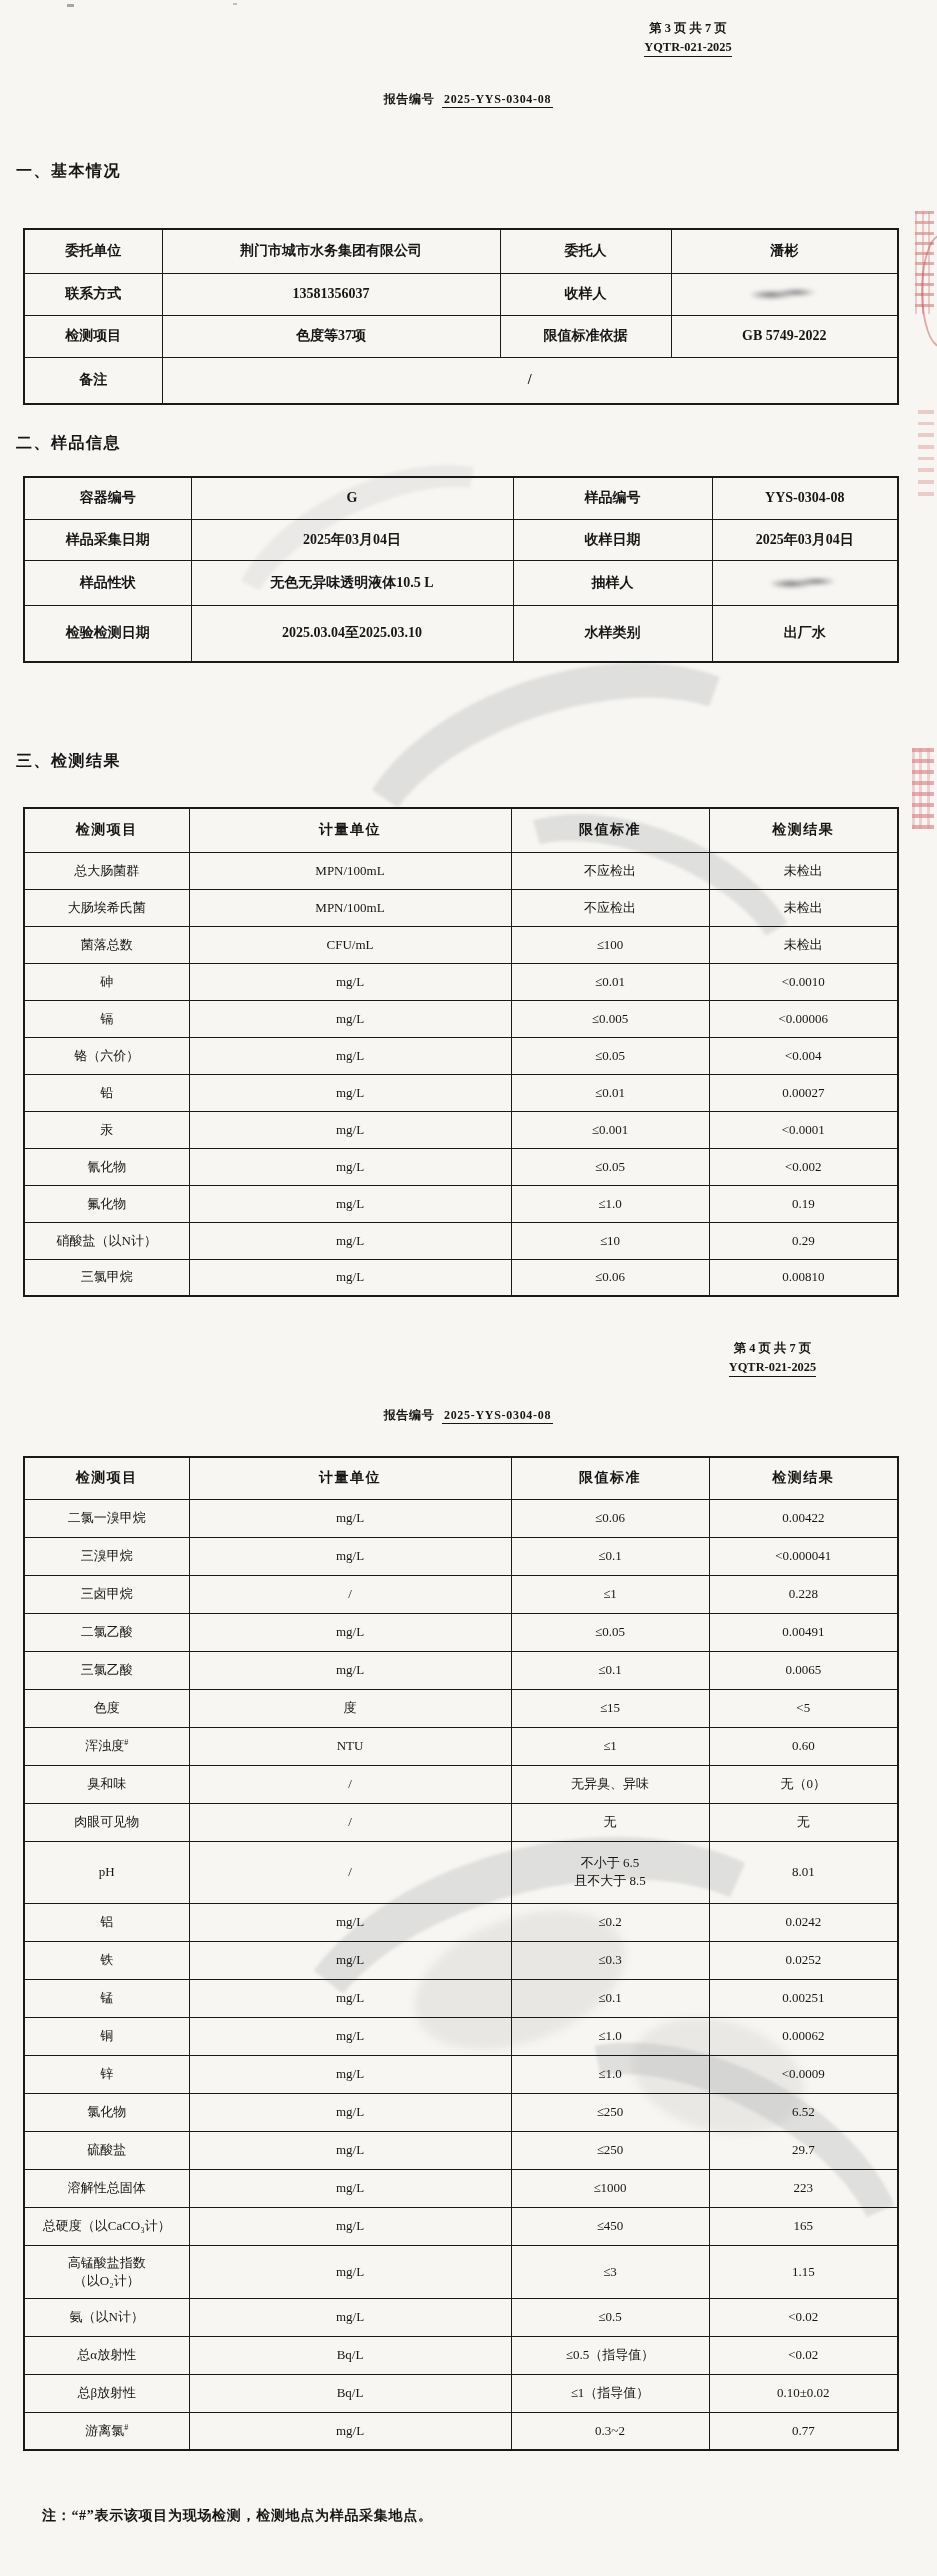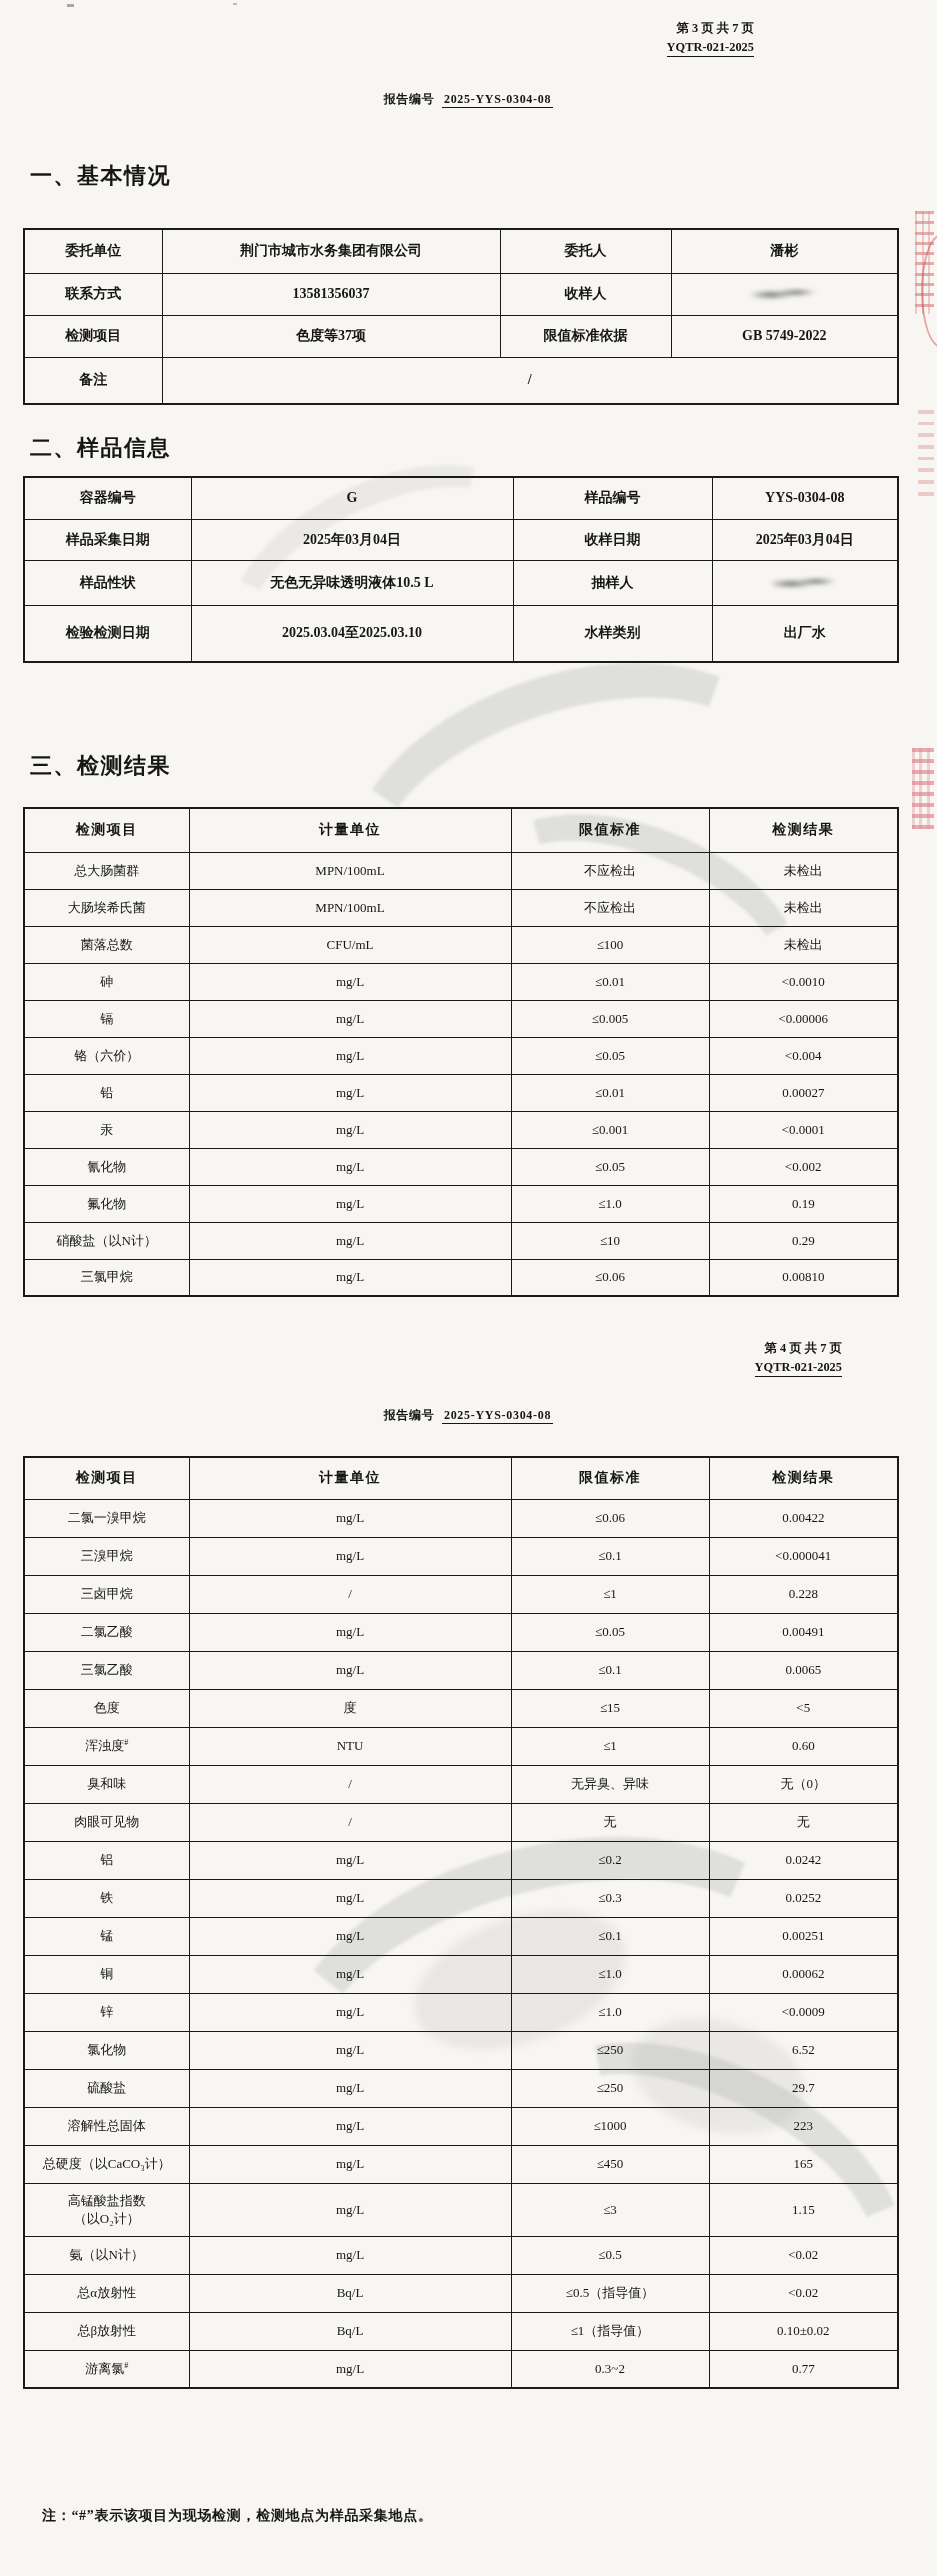--- a/index.html
+++ b/index.html
@@ -10,25 +10,25 @@
     overflow:hidden;
     font-family:"Liberation Serif","DejaVu Serif",serif;
     color:#161616;
   }
   
   .wm{position:absolute;border-style:solid;border-color:rgba(170,170,168,.30) transparent transparent transparent;border-radius:50%;z-index:0;filter:blur(1.5px);}
   .wm2{position:absolute;border-radius:50%;z-index:0;filter:blur(4.4px);}
   .red-frag{position:absolute;z-index:5;filter:blur(0.4px);}
   .speck{position:absolute;background:#555;z-index:4;}
   
-  .pinfo{position:absolute;text-align:right;font-weight:bold;font-size:12.4px;line-height:1.5;z-index:2;}
+  .pinfo{position:absolute;text-align:center;font-weight:bold;font-size:12.4px;line-height:1.5;z-index:2;}
   .pinfo .code{border-bottom:1.5px solid #161616;padding-bottom:0px;display:inline-block;}
   .report-line{position:absolute;width:100%;text-align:center;font-size:12px;font-weight:bold;z-index:2;letter-spacing:0.7px;}
   .report-line .udl{border-bottom:1.8px solid #161616;padding:0 2.2px 0.7px 2.2px;margin-left:7.3px;}
-  .sec-title{position:absolute;left:30px;font-size:22px;font-weight:bold;z-index:2;letter-spacing:1.5px;}
+  .sec-title{position:absolute;left:16px;font-size:16px;font-weight:bold;z-index:2;letter-spacing:1.5px;}
   
   table.doc-table{
     position:absolute;left:23px;width:874px;
     border-collapse:collapse;table-layout:fixed;
     border:2.2px solid #1a1a1a;z-index:2;background:transparent;
   }
   .doc-table td,.doc-table th{
     border:1.5px solid #1a1a1a;
     text-align:center;vertical-align:middle;
     font-size:13px;padding:1.5px 4.4px;
@@ -317,20 +317,29 @@
           <td>/</td>
           <td>无异臭、异味</td>
           <td>无（0）</td>
         </tr>
         <tr>
           <td>肉眼可见物</td>
           <td>/</td>
           <td>无</td>
           <td>无</td>
         </tr>
+        <tr style="height: 62px;">
+          <td>pH</td>
+          <td>/</td>
+          <td>
+            <div>不小于 6.5</div>
+            <div>且不大于 8.5</div>
+          </td>
+          <td>8.01</td>
+        </tr>
         <tr>
           <td>铝</td>
           <td>mg/L</td>
           <td>≤0.2</td>
           <td>0.0242</td>
         </tr>
         <tr>
           <td>铁</td>
           <td>mg/L</td>
           <td>≤0.3</td>

